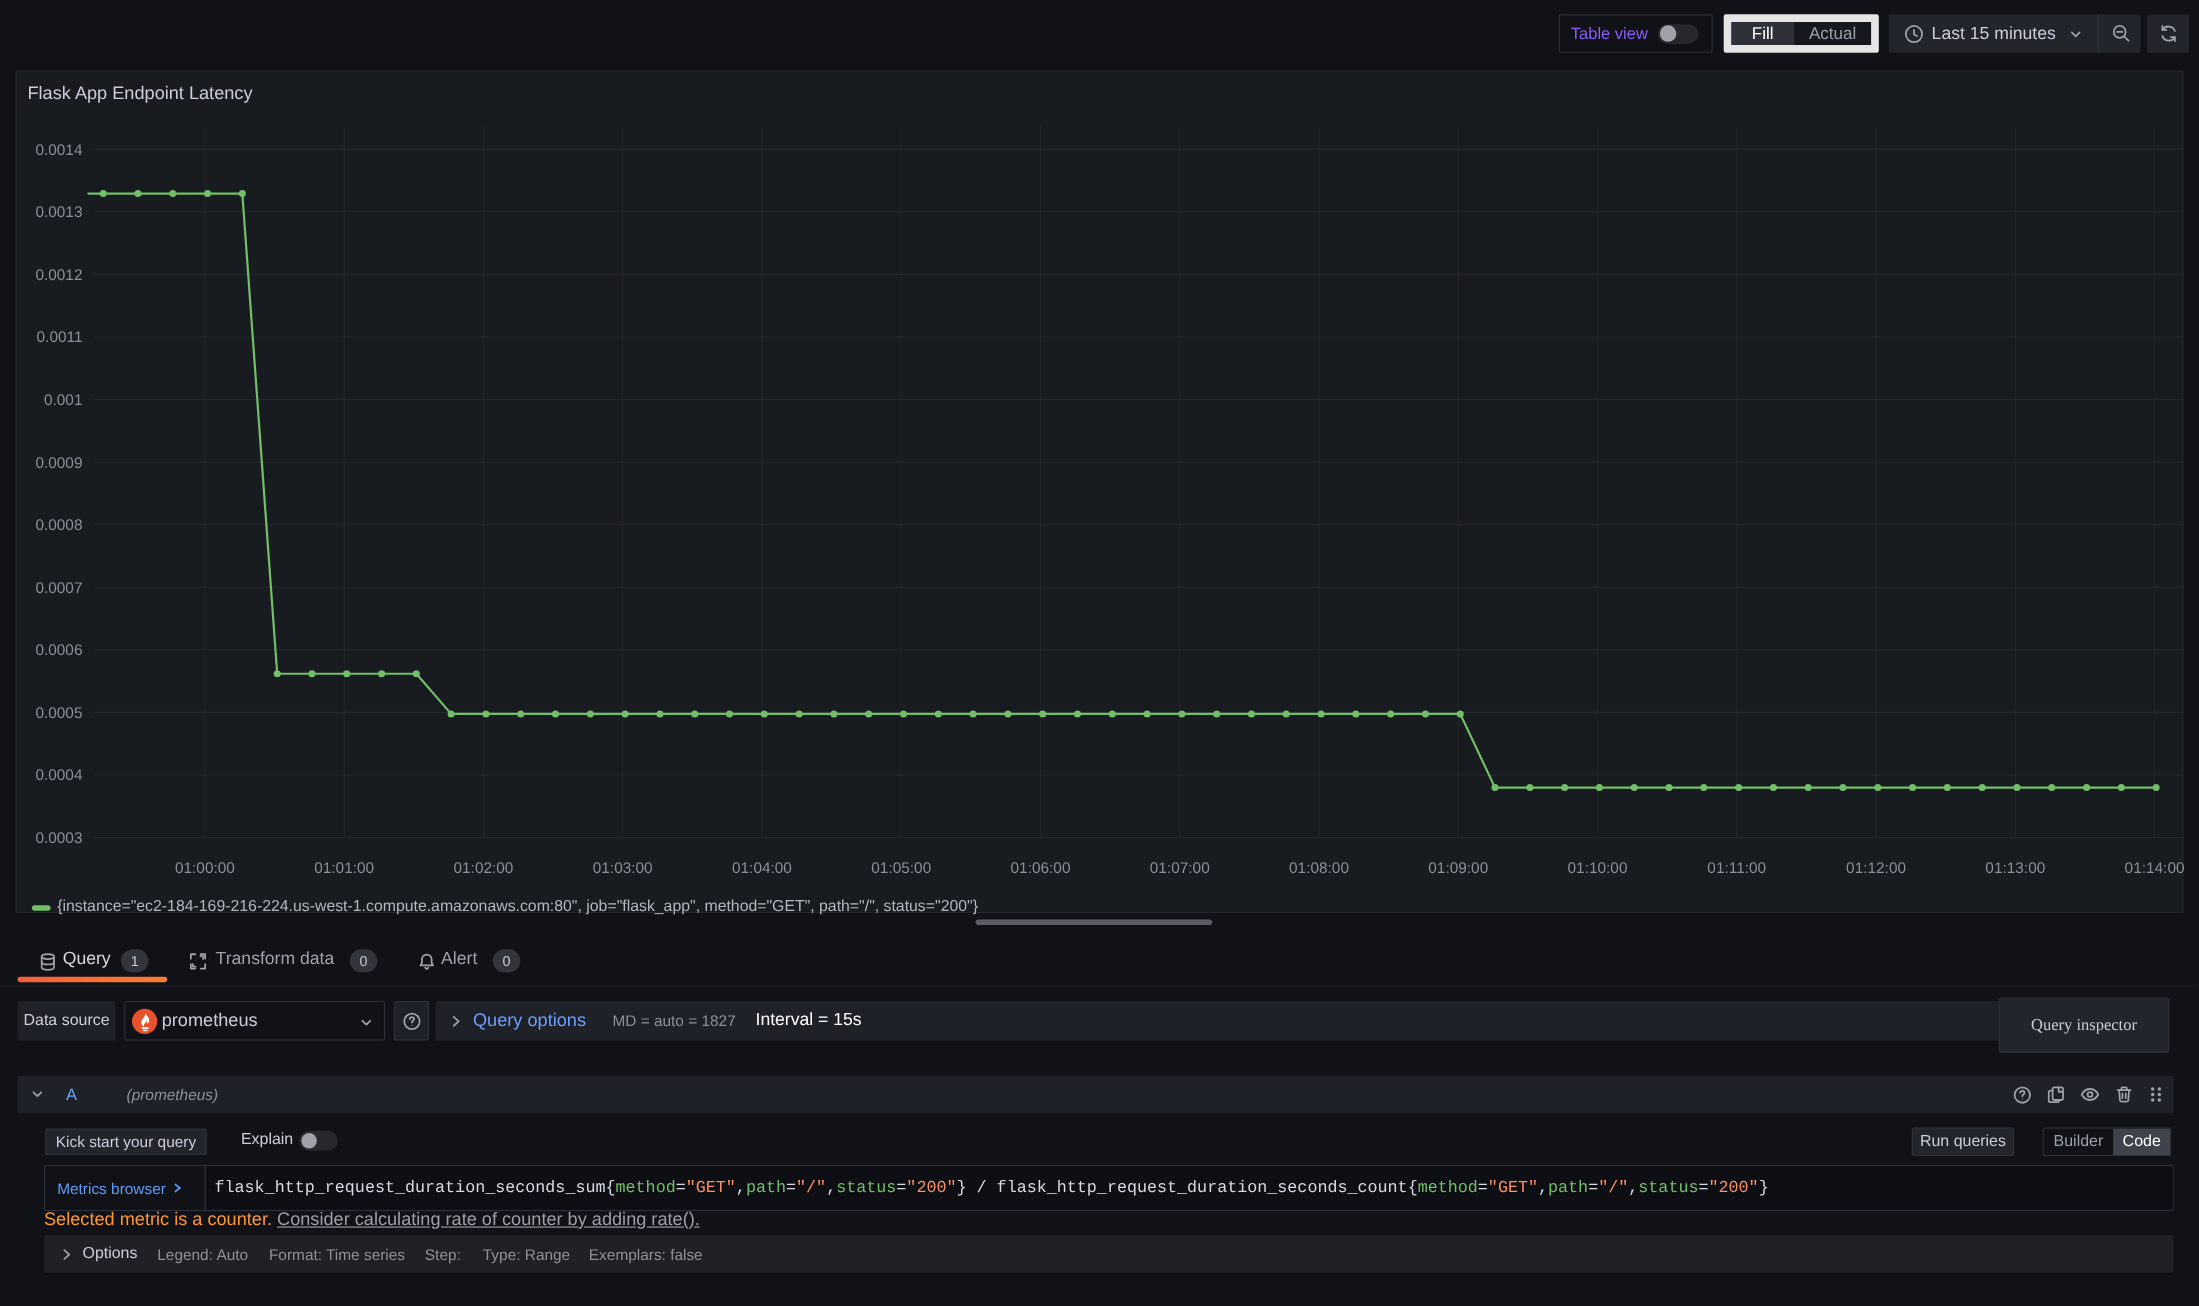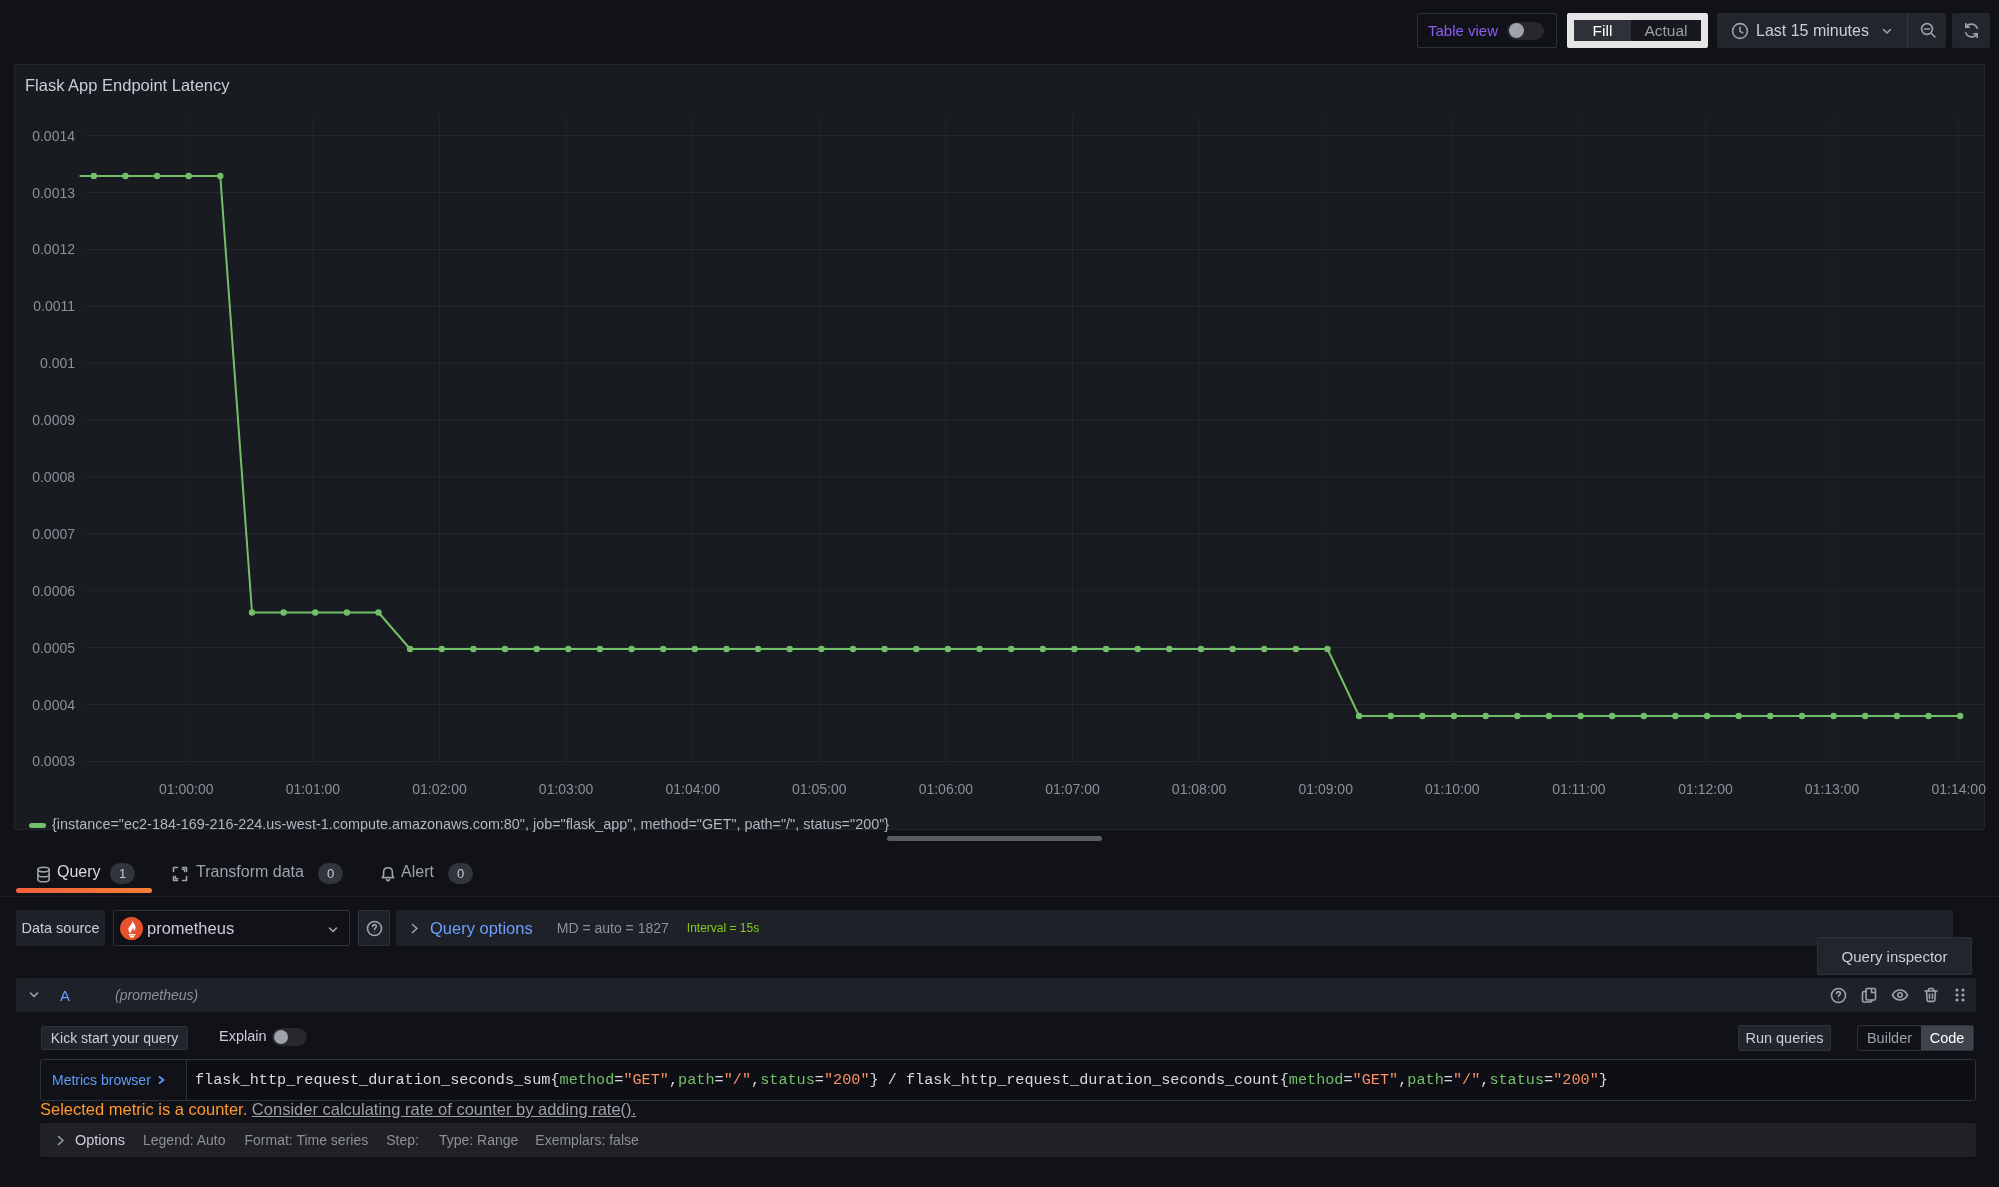--- a/index.html
+++ b/index.html
@@ -234,23 +234,23 @@
       <path d="M6.6 6.4 C6.6 5.3 7.4 4.6 8.5 4.6 C9.6 4.6 10.4 5.3 10.4 6.3 C10.4 8 8.5 7.9 8.5 9.5"></path>
       <circle cx="8.5" cy="12" r="0.5" fill="#9da2ab" stroke="none"></circle>
     </svg>
 </div>
 <div class="abs" style="left:396px;top:910px;width:1557px;height:36px;background:#1e2127;border-radius:2px;display:flex;align-items:center;">
   <svg class="ic" style="margin-left:13px;" width="11" height="11" viewBox="0 0 11 11">
       <path d="M3.5 1.5 L8 5.5 L3.5 9.5"></path>
     </svg>
   <span style="margin-left:10px;font-size:16.5px;font-weight:500;color:#6e9fff;">Query options</span>
   <span style="margin-left:24px;font-size:14px;color:#8e9097;">MD = auto = 1827</span>
-  <span style="margin-left:18px;font-size:12px;color:#84cc16;">Interval = 15s</span>
-</div>
-<div class="abs btn" style="left:1817px;top:937px;width:155px;height:38px;font-size:15px;">Query inspector</div>
+  <span style="margin-left:18px;font-size:16px;color:#ffffff;">Interval = 15s</span>
+</div>
+<div class="abs btn" style="left:1817px;top:907px;width:155px;height:50px;font-size:15px;font-family:Liberation Serif, serif;">Query inspector</div>
 
 <div class="abs" style="left:16px;top:978px;width:1960px;height:34px;background:#1e2127;border-radius:2px;display:flex;align-items:center;">
   <svg class="ic" style="margin-left:12px;" width="12" height="12" viewBox="0 0 12 12">
       <path d="M2.5 4 L6 7.5 L9.5 4"></path>
     </svg>
   <span style="margin-left:20px;font-size:15px;font-weight:500;color:#6e9fff;">A</span>
   <span style="margin-left:45px;font-size:14px;font-style:italic;color:#8e9097;">(prometheus)</span>
   <div style="margin-left:auto;margin-right:9px;display:flex;align-items:center;gap:14px;">
     <svg class="ic" width="17" height="17" viewBox="0 0 17 17">
         <circle cx="8.5" cy="8.5" r="7"></circle>

